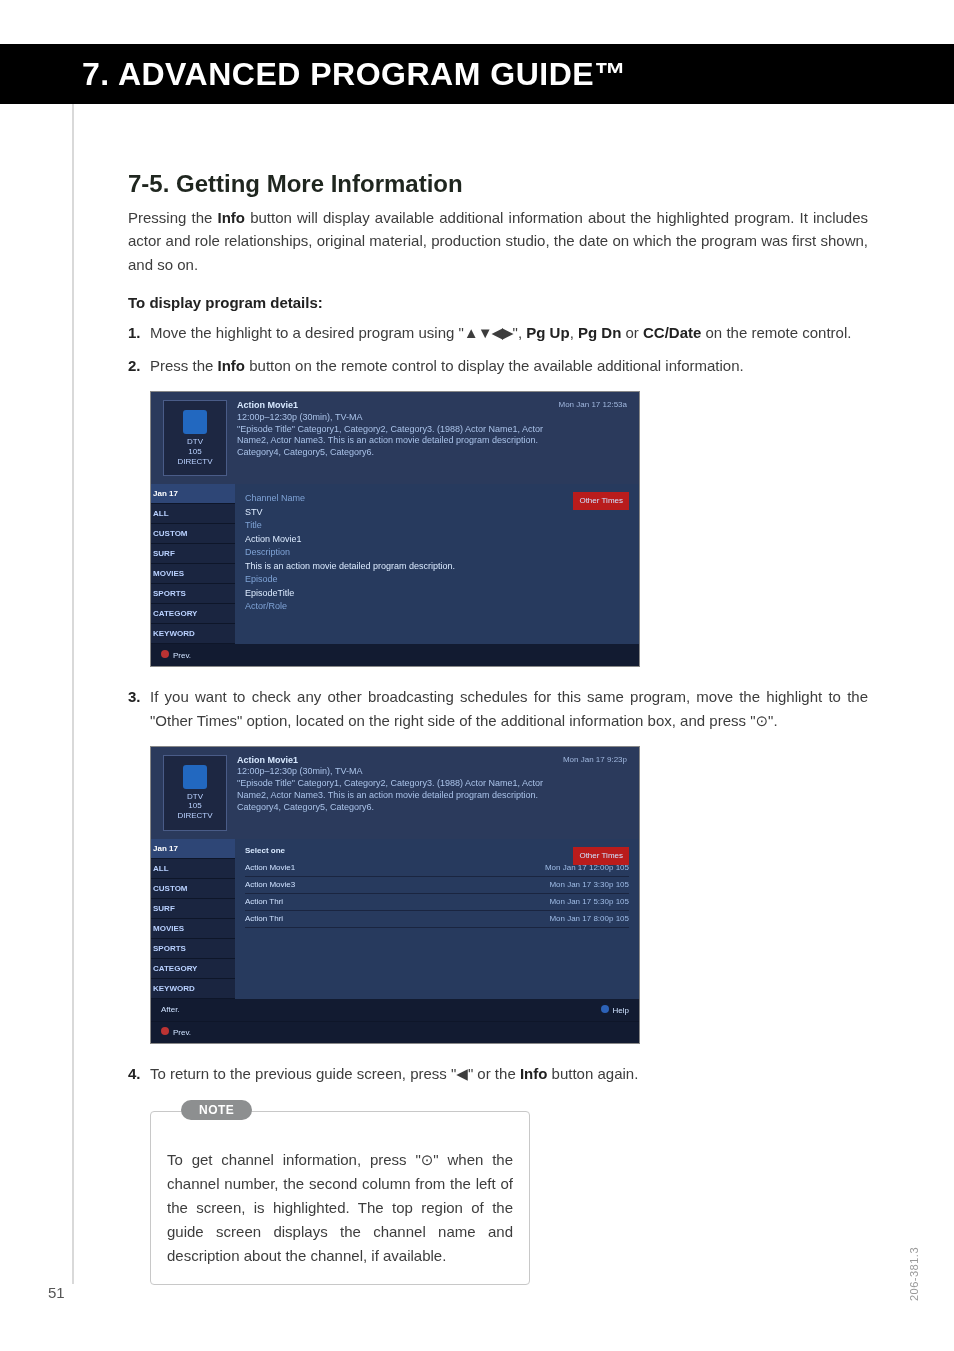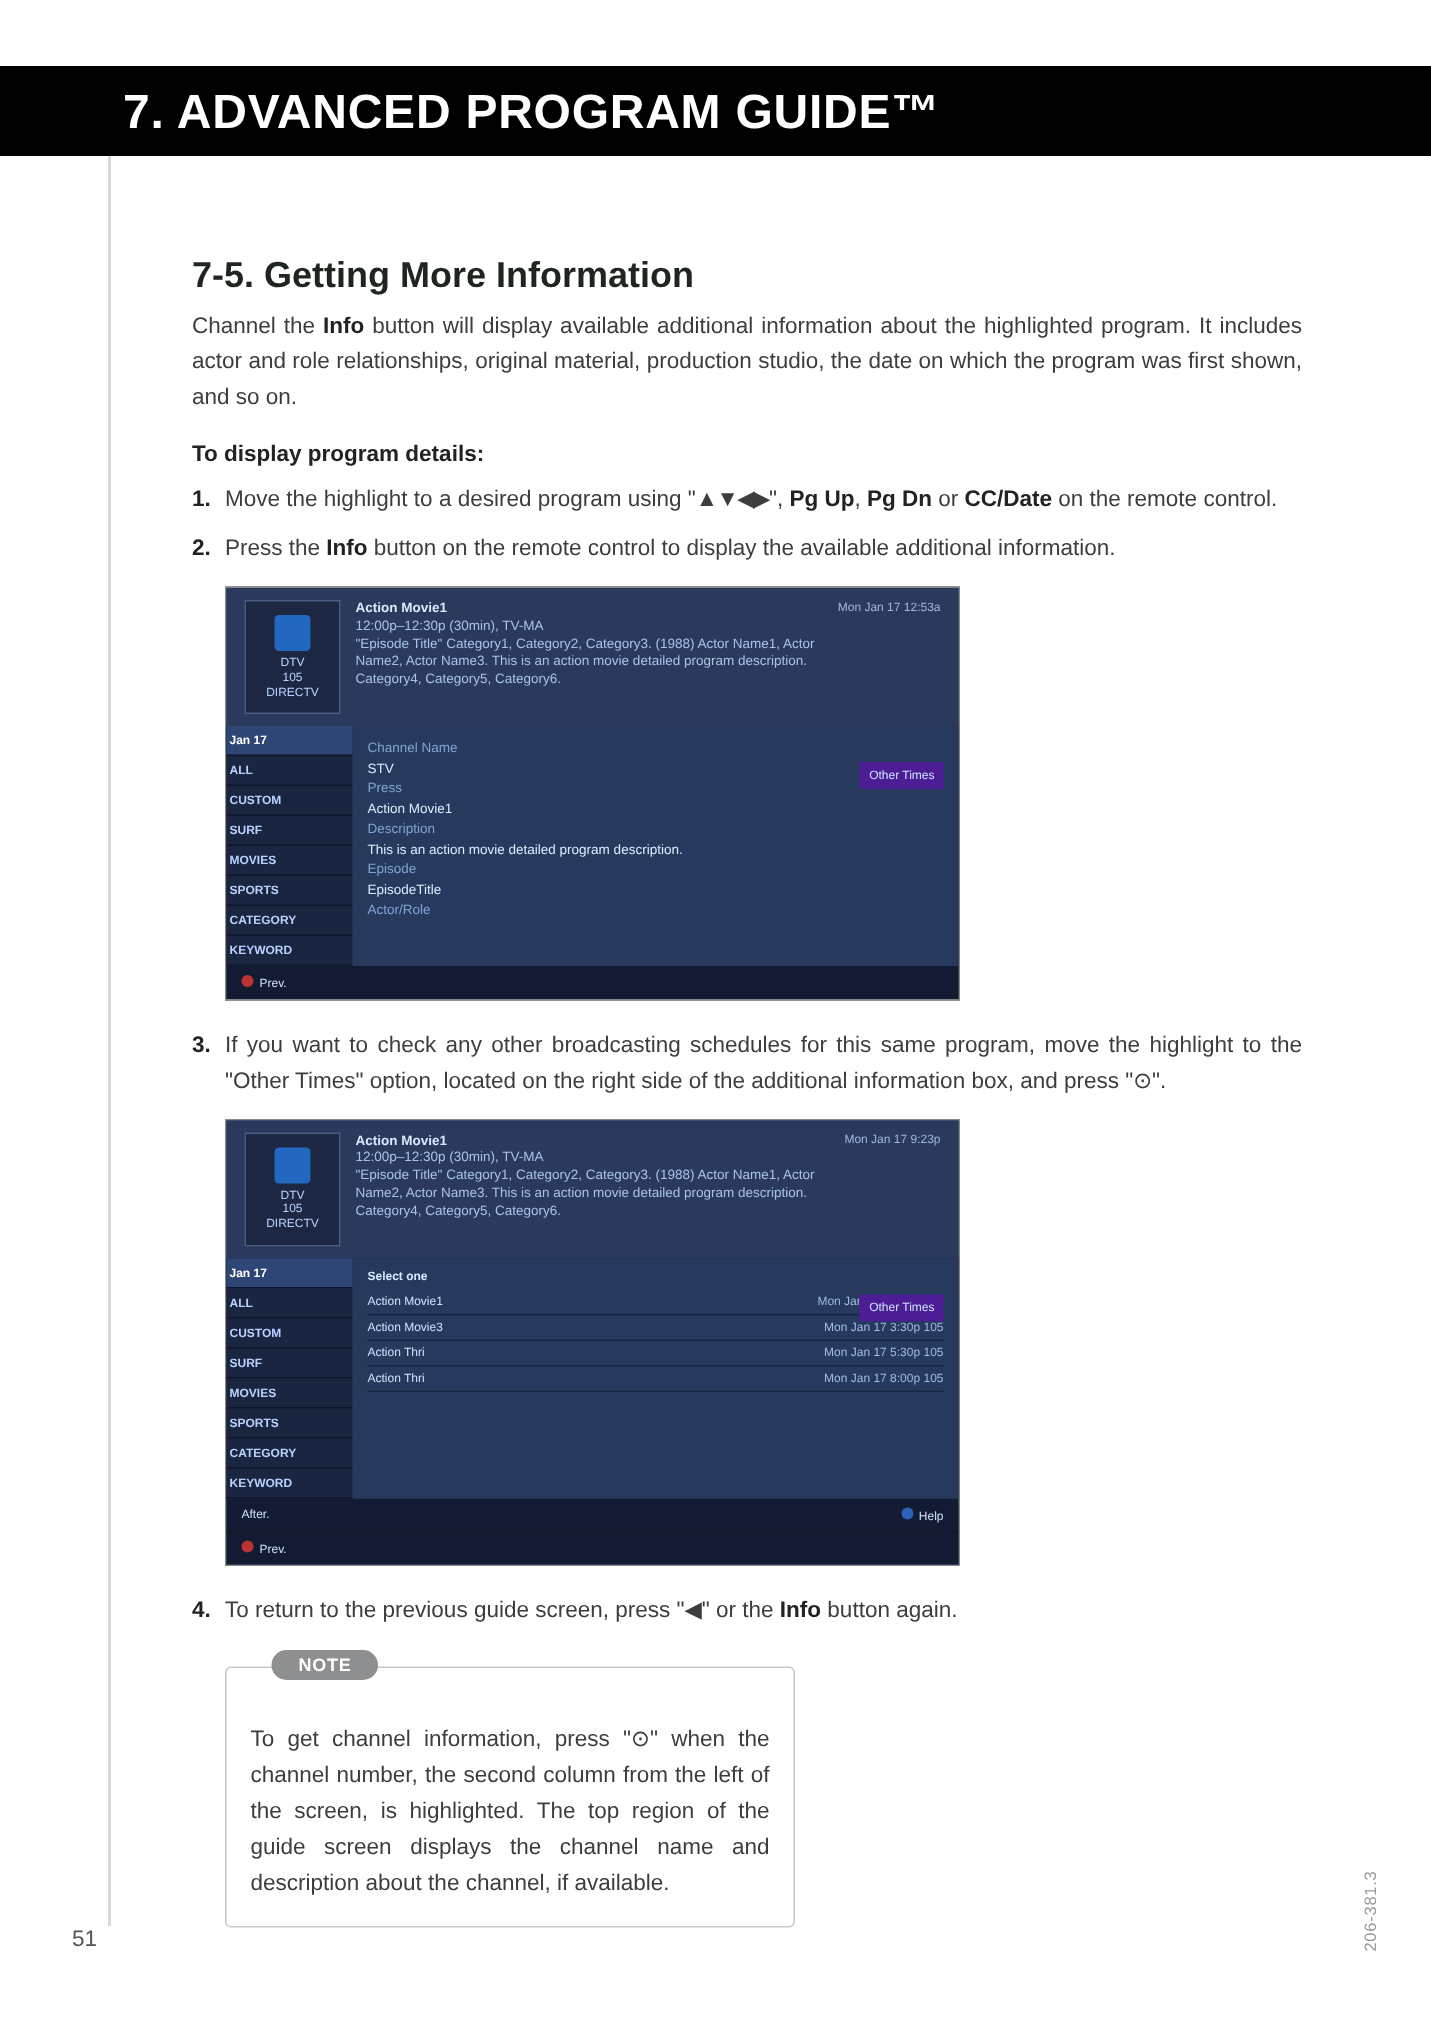--- a/index.html
+++ b/index.html
@@ -24,21 +24,21 @@
   .shot-header .txt { flex:1; line-height:1.3; color:#a9c2e8; }
   .shot-header .txt .hl { color:#d8e9ff; font-weight:700; }
   .shot-header .right { text-align:right; color:#a0b7de; font-size:8px; }
   .shot-body { display:flex; background:#1c2742; }
   .shot-nav { width:84px; background:#1a2540; display:flex; flex-direction:column; }
   .shot-nav div { color:#b9d1ff; font-size:8px; padding:5px 2px; border-bottom:1px solid #0e1629;font-weight:bold; }
   .shot-nav div.sel { background:#2e4676; color:#fff; }
   .shot-main { flex:1; background:#273a5e; padding:8px 10px; color:#c7dbff; font-size:9px; line-height:1.5; position:relative; }
   .shot-main .lbl { color:#7fa3d6; }
   .shot-main .val { color:#dcebff; }
-  .shot-side { position:absolute; right:10px; top:24px; background:#4c1d95; color:#cfe2ff; font-size:8px; padding:3px 6px; }
+  .shot-side { position:absolute; right:10px; top:8px; background:#b91c1c; color:#cfe2ff; font-size:8px; padding:3px 6px; }
   .shot-foot { height:22px; background:#121b31; color:#cfe2ff; font-size:8px; display:flex; align-items:center; padding:0 10px; gap:14px; }
   .shot-foot .dot { width:8px; height:8px; border-radius:50%; background:#b33; display:inline-block; margin-right:4px; }
 
   .screenshot.two .shot-main { padding:6px 10px; }
   .tbl { width:100%; font-size:8px; color:#cfe2ff; }
   .tbl .hdr { color:#d8e9ff; font-weight:700; padding-bottom:3px; }
   .tbl .row { display:flex; justify-content:space-between; padding:2px 0; border-bottom:1px solid #1a2540; }
   .tbl .row span:last-child { color:#9fbce6; }
 
   .note-wrap { position: relative; width: 380px; margin: 26px 0 0 22px; border:1px solid #c8c8c8; border-radius:4px; padding:36px 16px 16px 16px; }
@@ -59,21 +59,21 @@
     <div class="title">7. ADVANCED PROGRAM GUIDE™</div>
   </div>
 
   <div class="left-rule"></div>
 
   <div class="content">
 
     <h2 class="section">7-5. Getting More Information</h2>
 
     <p class="body">
-      <span>Channel the </span><span class="bold">Info</span><span> button will display available additional information about the highlighted program.  It includes actor and role relationships, original material, production studio, the date on which the program was first shown, and so on.</span>
+      <span>Pressing the </span><span class="bold">Info</span><span> button will display available additional information about the highlighted program.  It includes actor and role relationships, original material, production studio, the date on which the program was first shown, and so on.</span>
     </p>
 
     <div class="subhead">To display program details:</div>
 
     <ol class="steps">
       <li>
         <span class="num bold">1.</span>
         <span>Move the highlight to a desired program using "</span><span class="arrows">▲▼◀▶</span><span>", </span><span class="bold">Pg Up</span><span>, </span><span class="bold">Pg Dn</span><span> or </span><span class="bold">CC/Date</span><span> on the remote control.</span>
       </li>
       <li>
@@ -105,21 +105,21 @@
           <div>SURF</div>
           <div>MOVIES</div>
           <div>SPORTS</div>
           <div>CATEGORY</div>
           <div>KEYWORD</div>
         </div>
         <div class="shot-main">
           <div class="shot-side">Other Times</div>
           <div><span class="lbl">Channel Name</span></div>
           <div class="val">STV</div>
-          <div><span class="lbl">Press</span></div>
+          <div><span class="lbl">Title</span></div>
           <div class="val">Action Movie1</div>
           <div><span class="lbl">Description</span></div>
           <div class="val">This is an action movie detailed program description.</div>
           <div><span class="lbl">Episode</span></div>
           <div class="val">EpisodeTitle</div>
           <div><span class="lbl">Actor/Role</span></div>
         </div>
       </div>
       <div class="shot-foot">
         <span><span class="dot"></span><span>Prev.</span></span>

